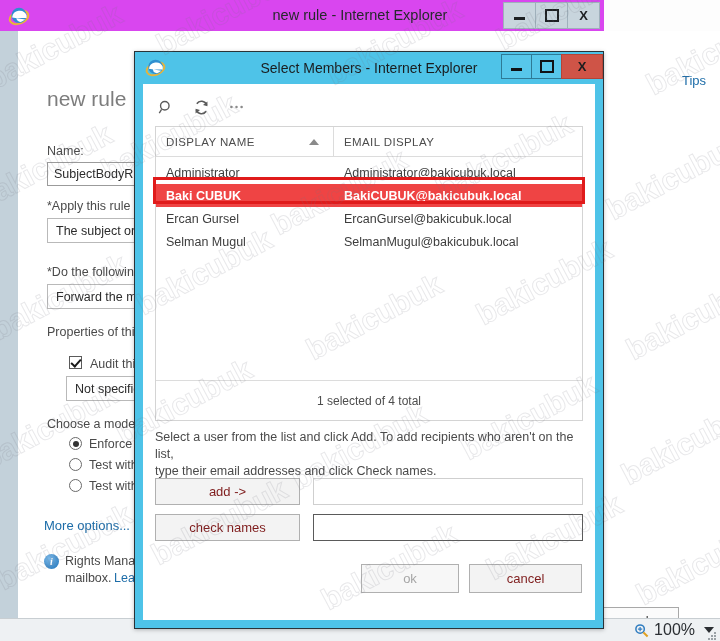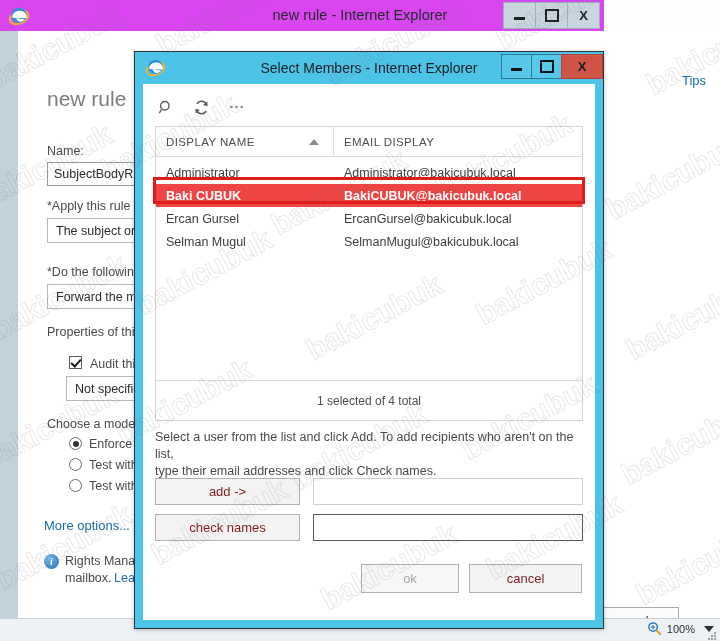--- a/index.html
+++ b/index.html
@@ -115,21 +115,21 @@
     background: #eef1f3;
     border-top: 1px solid #c8ced2;
     box-sizing: border-box;
   }
   .zoom-ctl {
     position: absolute;
     right: 6px; top: 2px;
     display: flex;
     align-items: center;
     gap: 5px;
-    font-size: 11px;
+    font-size: 16px;
     color: #2b2f33;
   }
   .zoom-icon {
     width: 15px; height: 15px;
     position: relative;
   }
   .zoom-caret {
     width: 0; height: 0;
     border-left: 5px solid transparent;
     border-right: 5px solid transparent;

